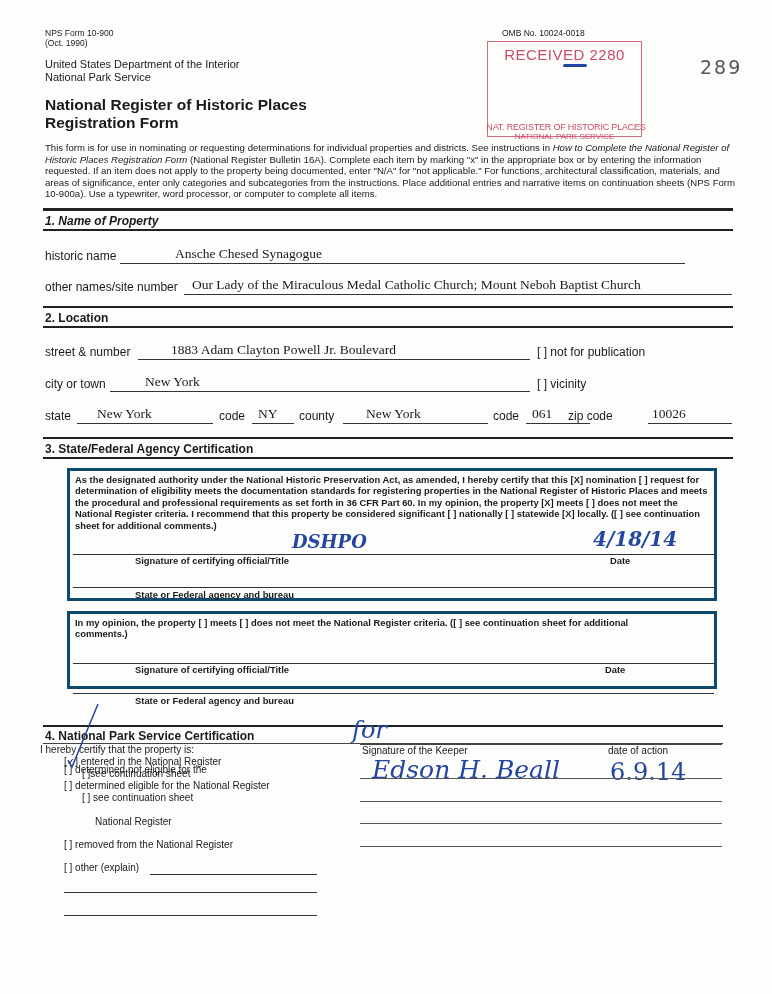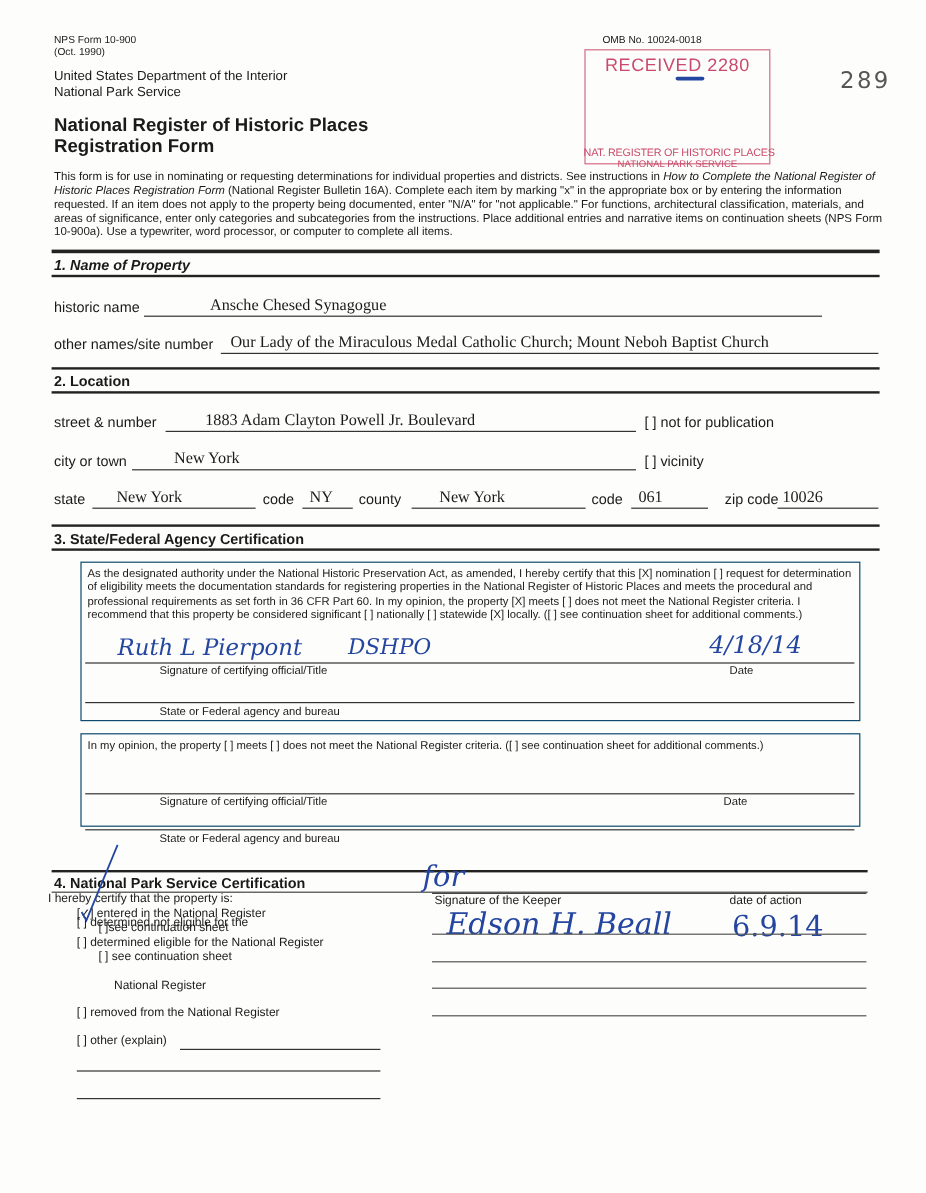--- a/index.html
+++ b/index.html
@@ -9,21 +9,21 @@
   .small { font-size: 8.5px; line-height: 10px; }
   .agency { font-size: 11px; line-height: 13px; }
   .title { font-size: 15.5px; font-weight: bold; line-height: 18px; }
   .intro { font-size: 9.6px; line-height: 11.6px; width: 700px; }
   .intro i { font-style: italic; }
   .rule-thick { height: 3px; background: #222; }
   .sec-head { font-size: 12px; font-weight: bold; }
   .field-label { font-size: 12px; }
   .typed { font-family: "Liberation Serif", serif; font-size: 13.5px; }
   .uline { border-bottom: 1px solid #333; }
-  .box { border: 1px solid #0c4a6e; }
+  .box { border: 3px solid #0c4a6e; font-weight: bold; }
   .box-text { font-size: 9.4px; line-height: 11.4px; }
   .caption { font-size: 9.4px; }
   .stamp { border: 1.5px solid #d36a86; color: #c94a6c; }
   .hand { font-family: "DejaVu Serif", serif; font-style: italic; color: #2446a0; }
   .pencil { font-family: "DejaVu Sans", sans-serif; color: #555; }
   .list { font-size: 10px; line-height: 12.6px; }
 </style>
 </head>
 <body>
 
@@ -86,32 +86,31 @@
   <span class="typed abs" style="left:6px;top:-2px;">NY</span>
 </div>
 <div class="abs field-label" style="left:299px;top:409px;">county</div>
 <div class="abs uline" style="left:343px;top:408px;width:145px;height:16px;">
   <span class="typed abs" style="left:23px;top:-2px;">New York</span>
 </div>
 <div class="abs field-label" style="left:493px;top:409px;">code</div>
 <div class="abs uline" style="left:526px;top:408px;width:64px;height:16px;text-align:center;">
   <span class="typed abs" style="left:6px;top:-2px;">061</span>
 </div>
-<div class="abs field-label" style="left:604px;top:409px;text-align:right;">zip code</div>
+<div class="abs field-label" style="left:568px;top:409px;text-align:right;">zip code</div>
 <div class="abs uline" style="left:648px;top:408px;width:84px;height:16px;">
   <span class="typed abs" style="left:4px;top:-2px;">10026</span>
 </div>
 
 <div class="abs rule-thick" style="left:43px;top:437px;width:690px;height:2px;"></div>
 <div class="abs sec-head" style="left:45px;top:442px;">3.  State/Federal Agency Certification</div>
 <div class="abs rule-thick" style="left:43px;top:457px;width:690px;height:2px;"></div>
 
 <div class="abs box" style="left:67px;top:468px;width:650px;height:133px;">
   <div class="abs box-text" style="left:5px;top:3px;width:638px;">As the designated authority under the National Historic Preservation Act, as amended, I hereby certify that this [X] nomination [  ] request for determination of eligibility meets the documentation standards for registering properties in the National Register of Historic Places and meets the procedural and professional requirements as set forth in 36 CFR  Part 60.  In my opinion, the property  [X] meets  [  ]   does not meet the National Register criteria.  I recommend that this property be considered significant [  ] nationally [  ]  statewide  [X]  locally.  ([  ] see continuation sheet for additional comments.)</div>
-  <div class="abs hand" style="left:30px;top:60px;font-size:19px;">Ruth L Pierpont</div>
   <div class="abs hand" style="left:222px;top:60px;font-size:18px;">DSHPO</div>
   <div class="abs hand" style="left:523px;top:56px;font-size:20px;">4/18/14</div>
   <div class="abs" style="left:3px;top:83px;width:641px;border-top:1px solid #333;"></div>
   <div class="abs caption" style="left:65px;top:84px;">Signature of certifying official/Title</div>
   <div class="abs caption" style="left:540px;top:84px;">Date</div>
   <div class="abs" style="left:3px;top:116px;width:641px;border-top:1px solid #333;"></div>
   <div class="abs caption" style="left:65px;top:118px;">State or Federal agency and bureau</div>
 </div>
 
 <div class="abs box" style="left:67px;top:611px;width:650px;height:78px;">

